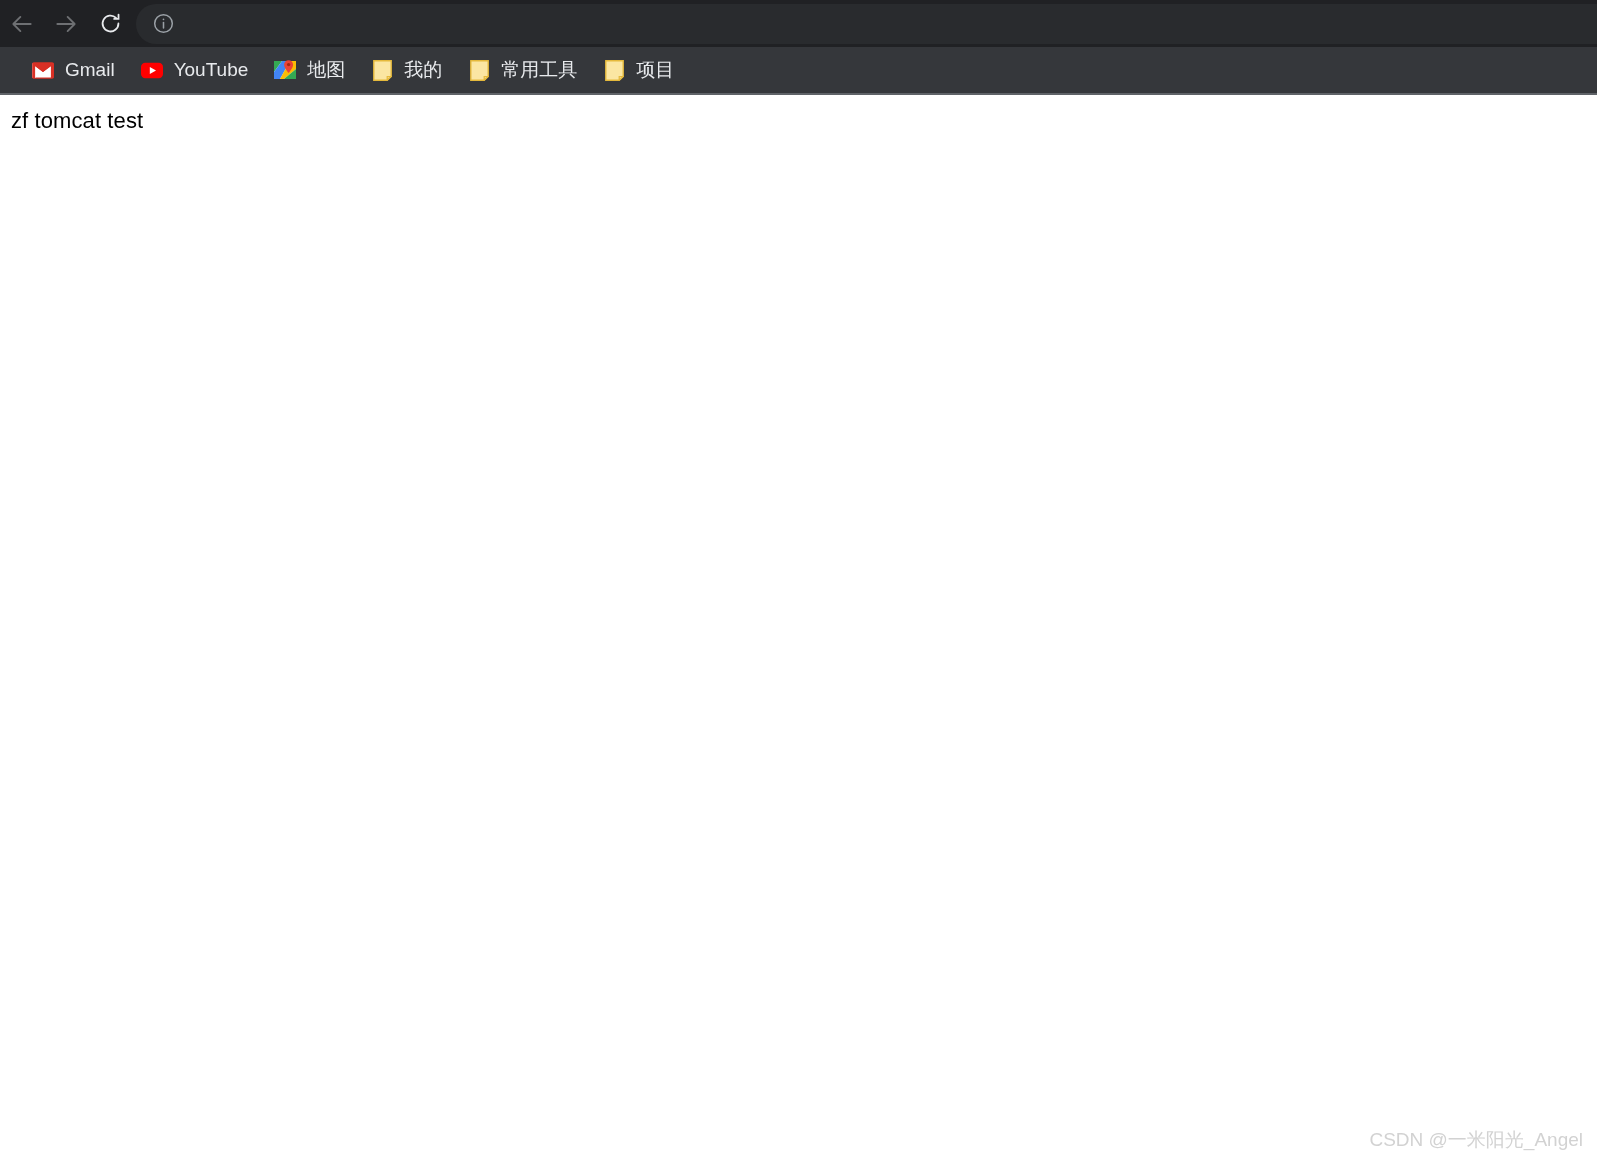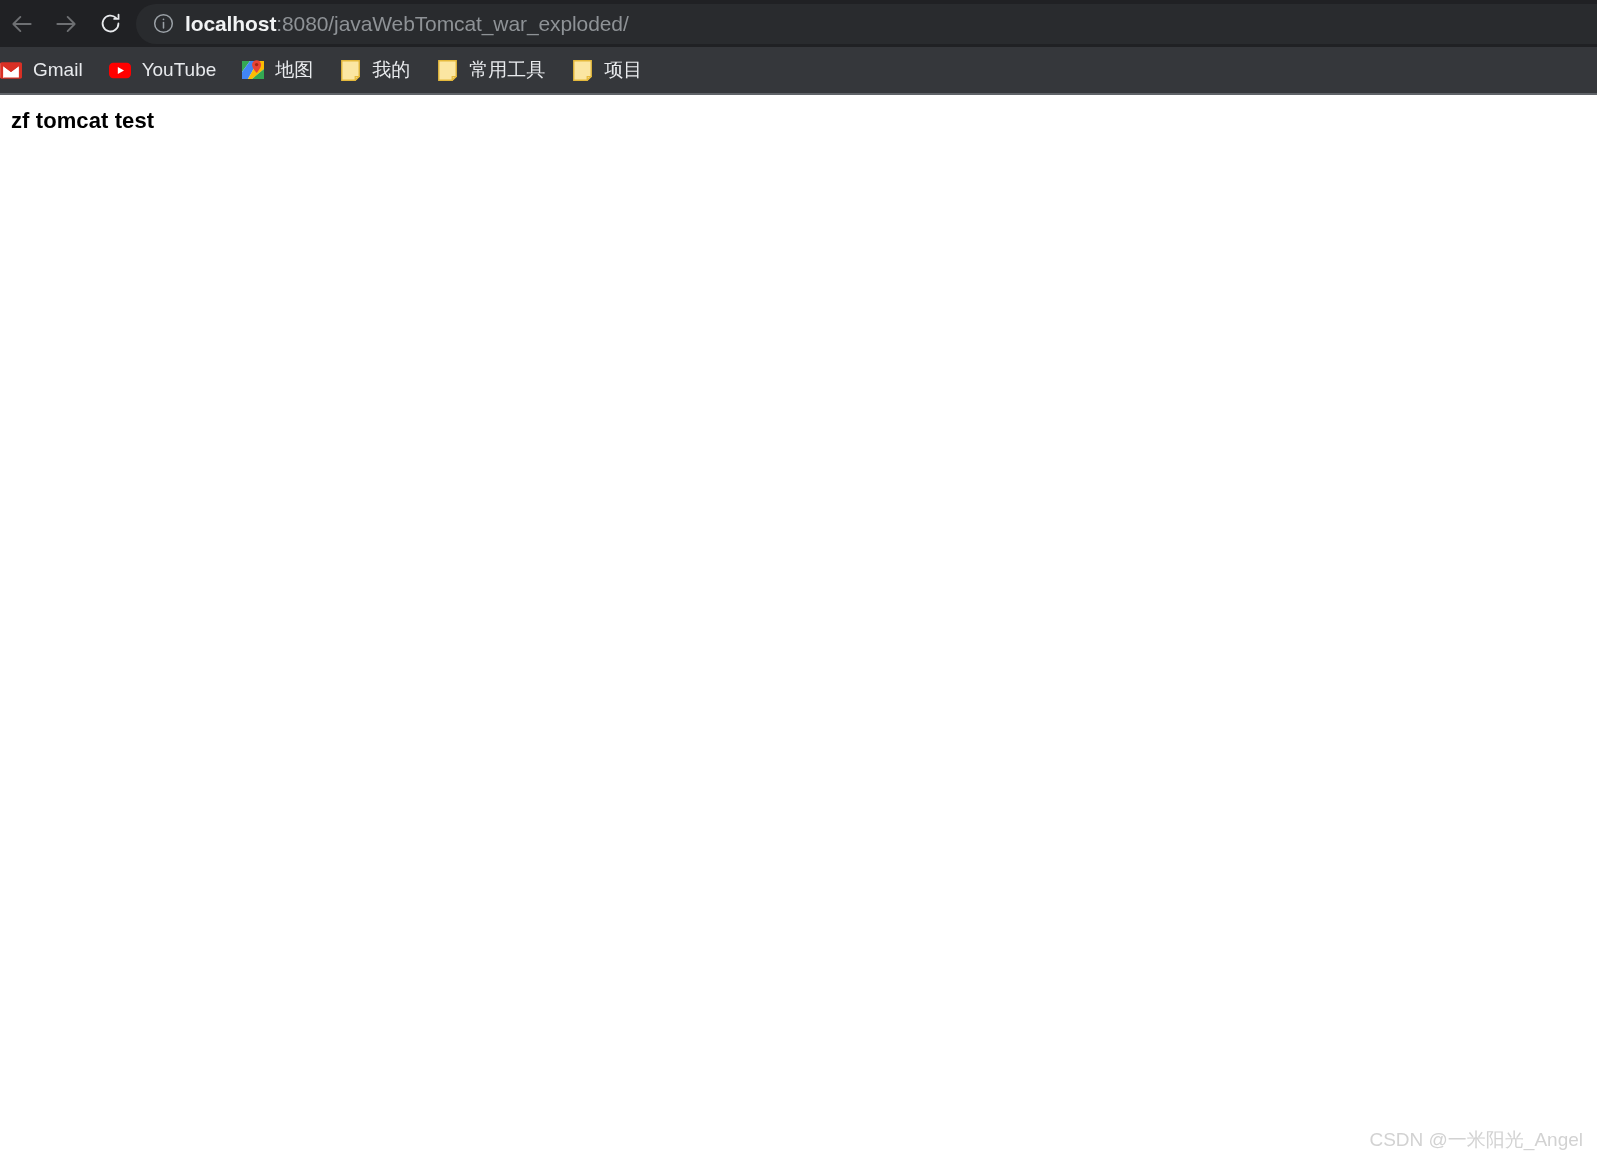--- a/index.html
+++ b/index.html
@@ -80,21 +80,21 @@
   #url-rest {
     color: #8e9296;
   }
 
   
   #bookmarks-bar {
     height: 48px;
     background: #35373b;
     display: flex;
     align-items: center;
-    padding-left: 0;
+    padding-left: 32px;
     box-sizing: border-box;
     border-bottom: 2px solid #5f6368;
   }
 
   .bookmark {
     display: flex;
     align-items: center;
     height: 34px;
     padding: 0 10px 0 0;
     margin-right: 16px;
@@ -127,21 +127,20 @@
   }
 
   #page-heading {
     position: absolute;
     left: 11px;
     top: 13px;
     font-size: 22px;
     color: #000000;
     font-family: "Liberation Sans", sans-serif;
     letter-spacing: 0.1px;
-    font-weight: bold;
   }
 
   #watermark {
     position: absolute;
     right: 14px;
     bottom: 10px;
     font-size: 19px;
     color: #d2d2d2;
     font-family: "Liberation Sans", sans-serif;
     white-space: nowrap;
@@ -183,21 +182,20 @@
     </div>
 
     <div id="omnibox">
       <span id="info-icon">
         <svg width="23" height="23" viewBox="0 0 24 24" fill="none" stroke="#9aa0a6" stroke-width="1.6" stroke-linecap="round">
           <circle cx="12" cy="12" r="9.2"></circle>
           <line x1="12" y1="11" x2="12" y2="16.6"></line>
           <circle cx="12" cy="7.6" r="0.9" fill="#9aa0a6" stroke="none"></circle>
         </svg>
       </span>
-      <span id="url-text"><span id="url-host">localhost</span><span id="url-rest">:8080/javaWebTomcat_war_exploded/</span></span>
     </div>
   </div>
 
   <div id="bookmarks-bar">
 
     <div class="bookmark">
       <span class="bm-icon">
         <svg width="22" height="17" viewBox="0 0 24 18">
           <rect x="0.7" y="0.7" width="22.6" height="16.6" rx="1.4" fill="#ffffff" stroke="#d93025" stroke-width="1.4"></rect>
           <path d="M1.4 1.4 L12 9.6 L22.6 1.4" fill="none" stroke="#d93025" stroke-width="1.6"></path>

